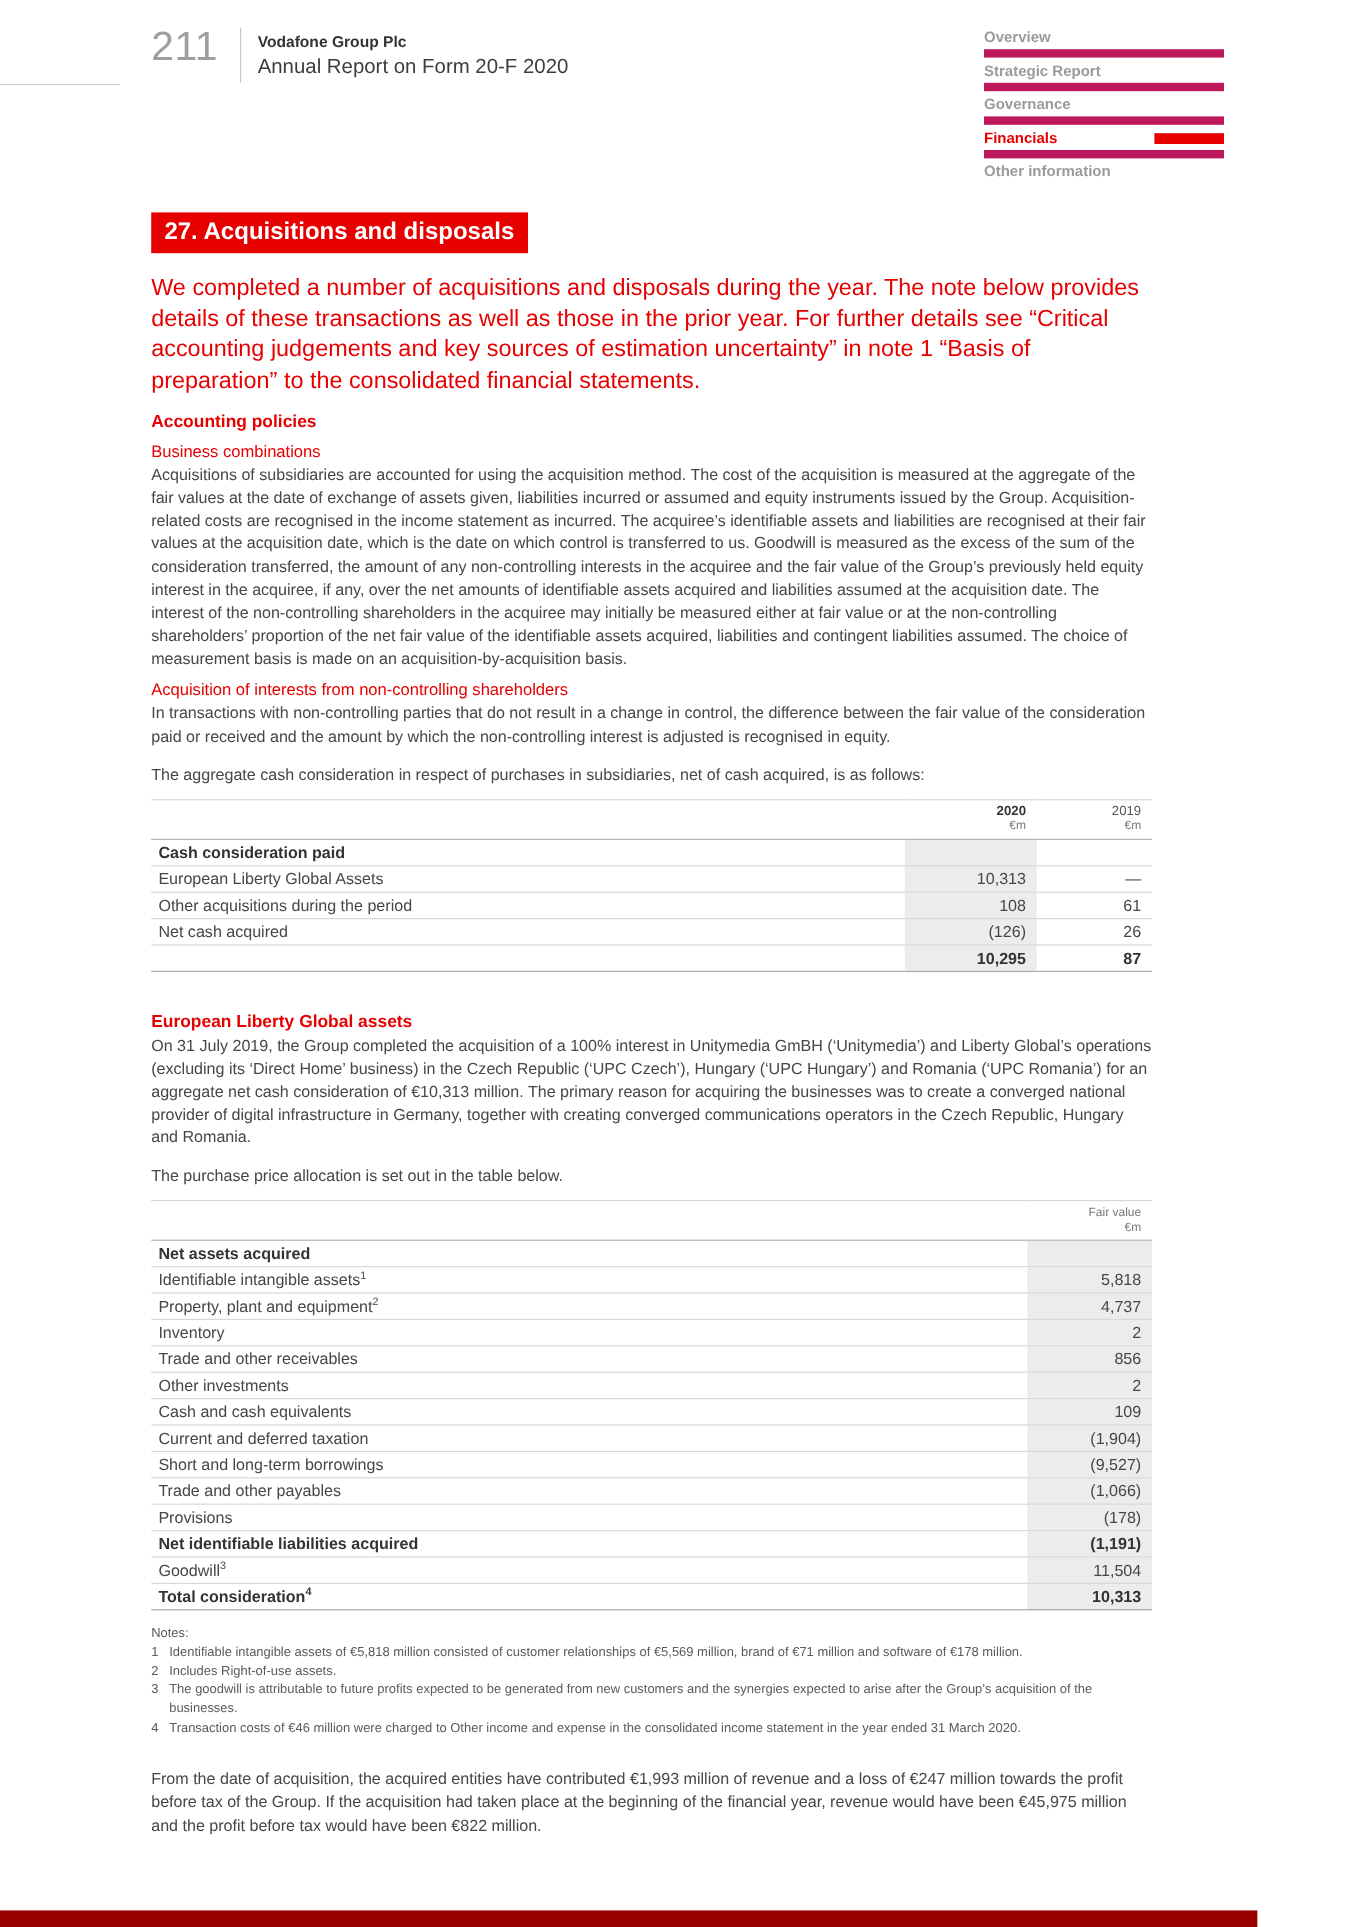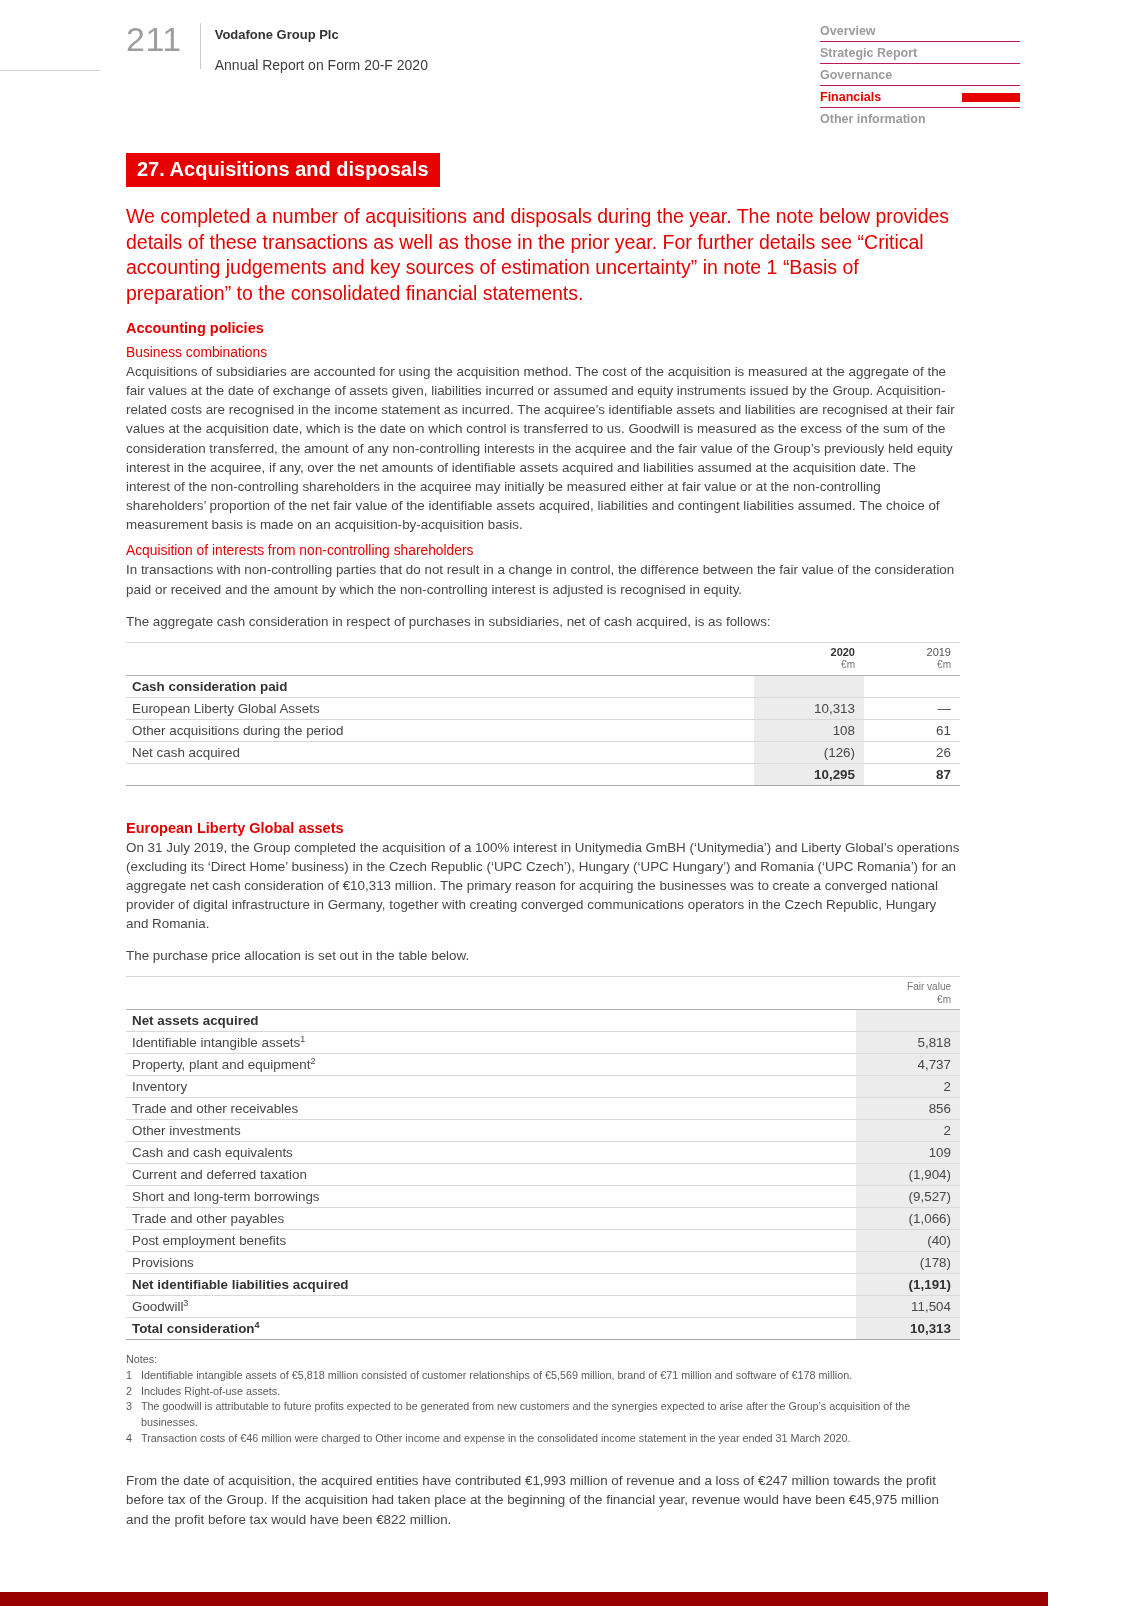--- a/index.html
+++ b/index.html
@@ -9,25 +9,25 @@
   .page { position:relative; width:1048px; height:1606px; background:#fff; overflow:hidden; }
 
   
   .top-left-rule { position:absolute; top:70px; left:0; width:100px; height:1px; background:#d2d2d2; }
   .header { display:flex; justify-content:space-between; padding:20px 28px 0 126px; }
   .header-left { display:flex; }
   .page-number { font-size:34px; color:#9e9e9e; line-height:1.15; letter-spacing:.5px; }
   .header-divider { width:1px; background:#c9c9c9; height:46px; margin:3px 14px 0 18px; }
   .header-meta { padding-top:7px; }
   .company { font-size:13px; font-weight:bold; color:#333; }
-  .report { font-size:14px; color:#3d3d3d; margin-top:15px; }
+  .report { font-size:17px; color:#3d3d3d; margin-top:4px; }
 
   .nav { width:200px; font-size:12.5px; font-weight:bold; }
   .nav-item { color:#9b9b9b; padding:4px 0 3px; display:flex; justify-content:space-between; align-items:center; cursor:pointer; }
-  .nav-item:not(:last-child) { border-bottom:1px solid #be185d; }
+  .nav-item:not(:last-child) { border-bottom:7px solid #be185d; }
   .nav-item.active { color:var(--brand-red,#e60000); }
   .nav-bar { width:58px; height:9px; background:var(--brand-red,#e60000); }
 
   
   .content { margin:24px 88px 0 126px; }
   .section-title { display:inline-block; background:var(--brand-red,#e60000); color:#fff;
                    font-size:20px; font-weight:bold; padding:5px 11px 6px; }
   .intro { color:var(--brand-red,#e60000); font-size:19.5px; line-height:1.32; margin-top:17px; }
 
   .h-red-bold { color:var(--brand-red,#e60000); font-size:14.5px; font-weight:bold; margin-top:13px; }
@@ -219,24 +219,20 @@
         </tr>
         <tr>
           <td><span>Short and long-term borrowings</span></td>
           <td class="num shaded">(9,527)</td>
         </tr>
         <tr>
           <td><span>Trade and other payables</span></td>
           <td class="num shaded">(1,066)</td>
         </tr>
         <tr>
-          <td><span>Post employment benefits</span></td>
-          <td class="num shaded">(40)</td>
-        </tr>
-        <tr>
           <td><span>Provisions</span></td>
           <td class="num shaded">(178)</td>
         </tr>
         <tr class="row-bold">
           <td><span>Net identifiable liabilities acquired</span></td>
           <td class="num shaded">(1,191)</td>
         </tr>
         <tr>
           <td><span>Goodwill</span><sup>3</sup></td>
           <td class="num shaded">11,504</td>

